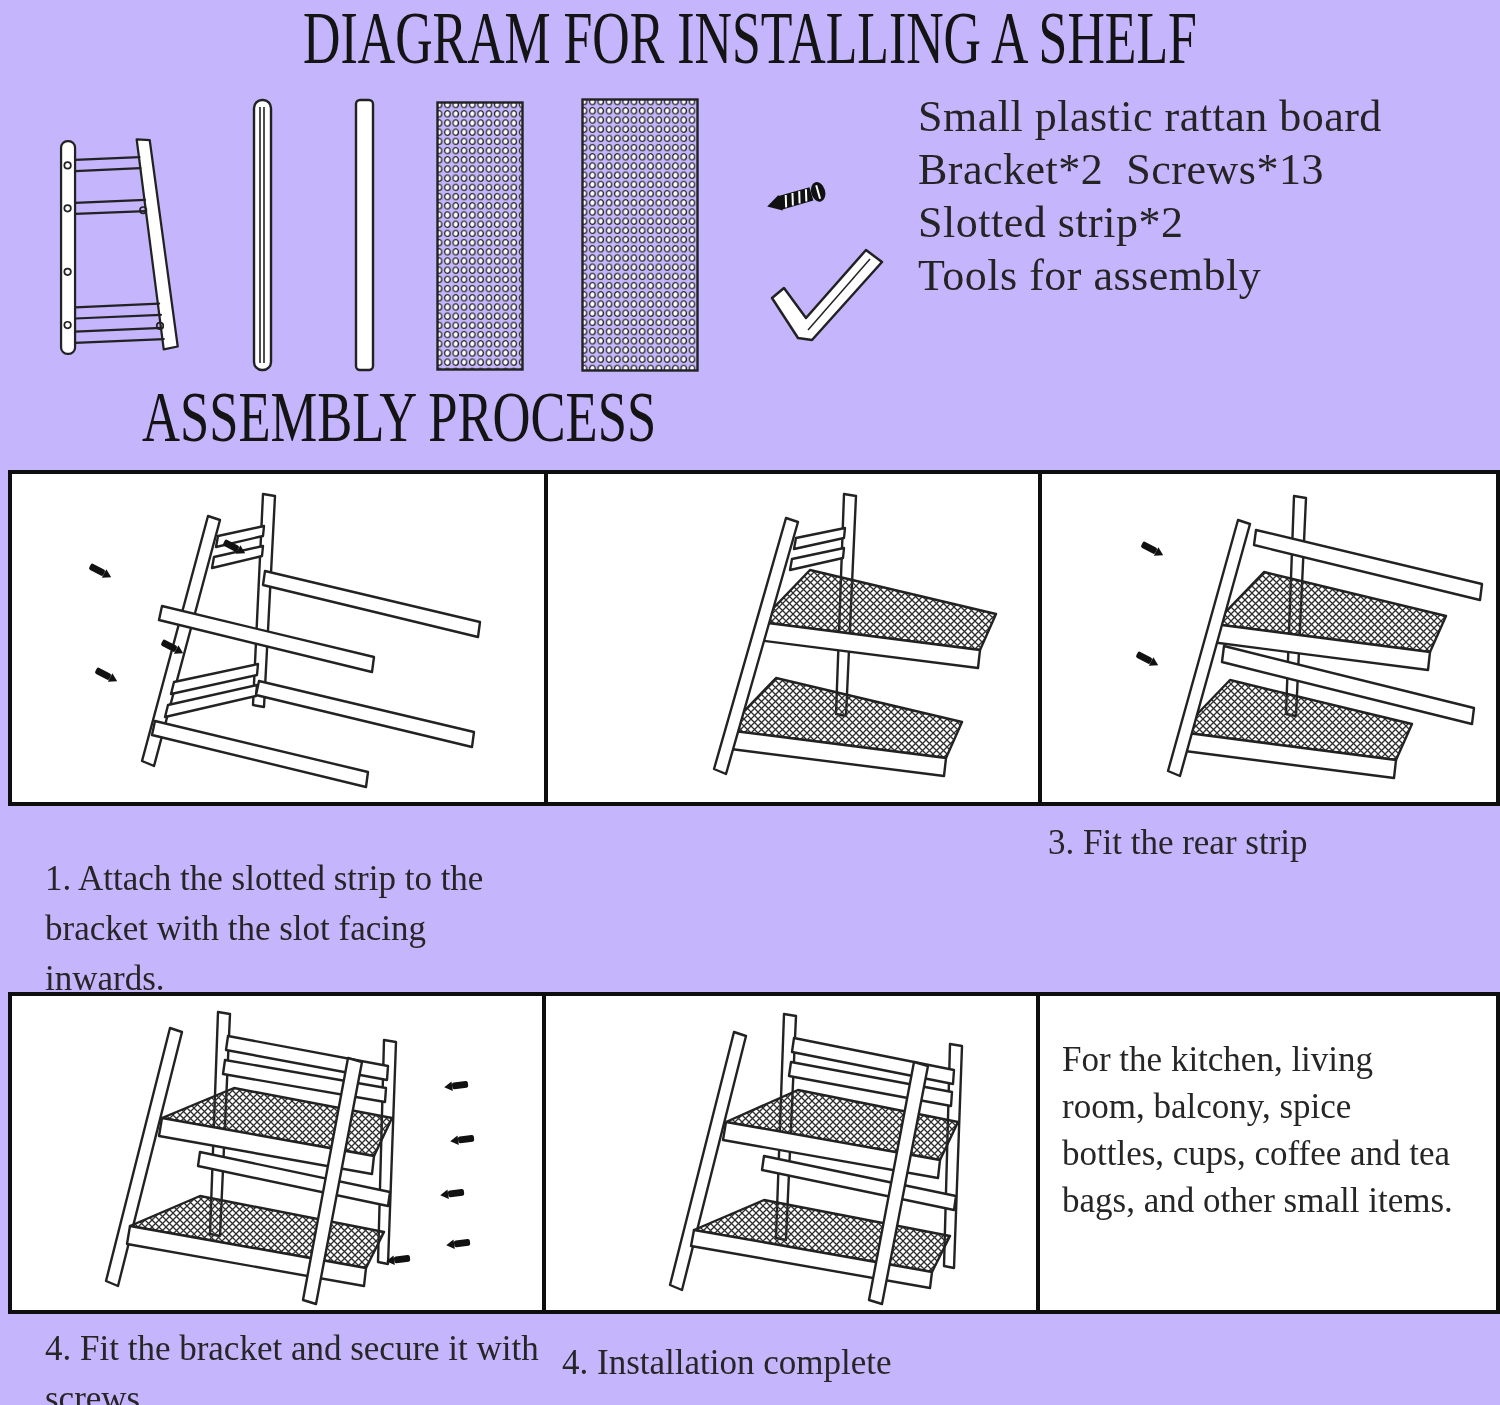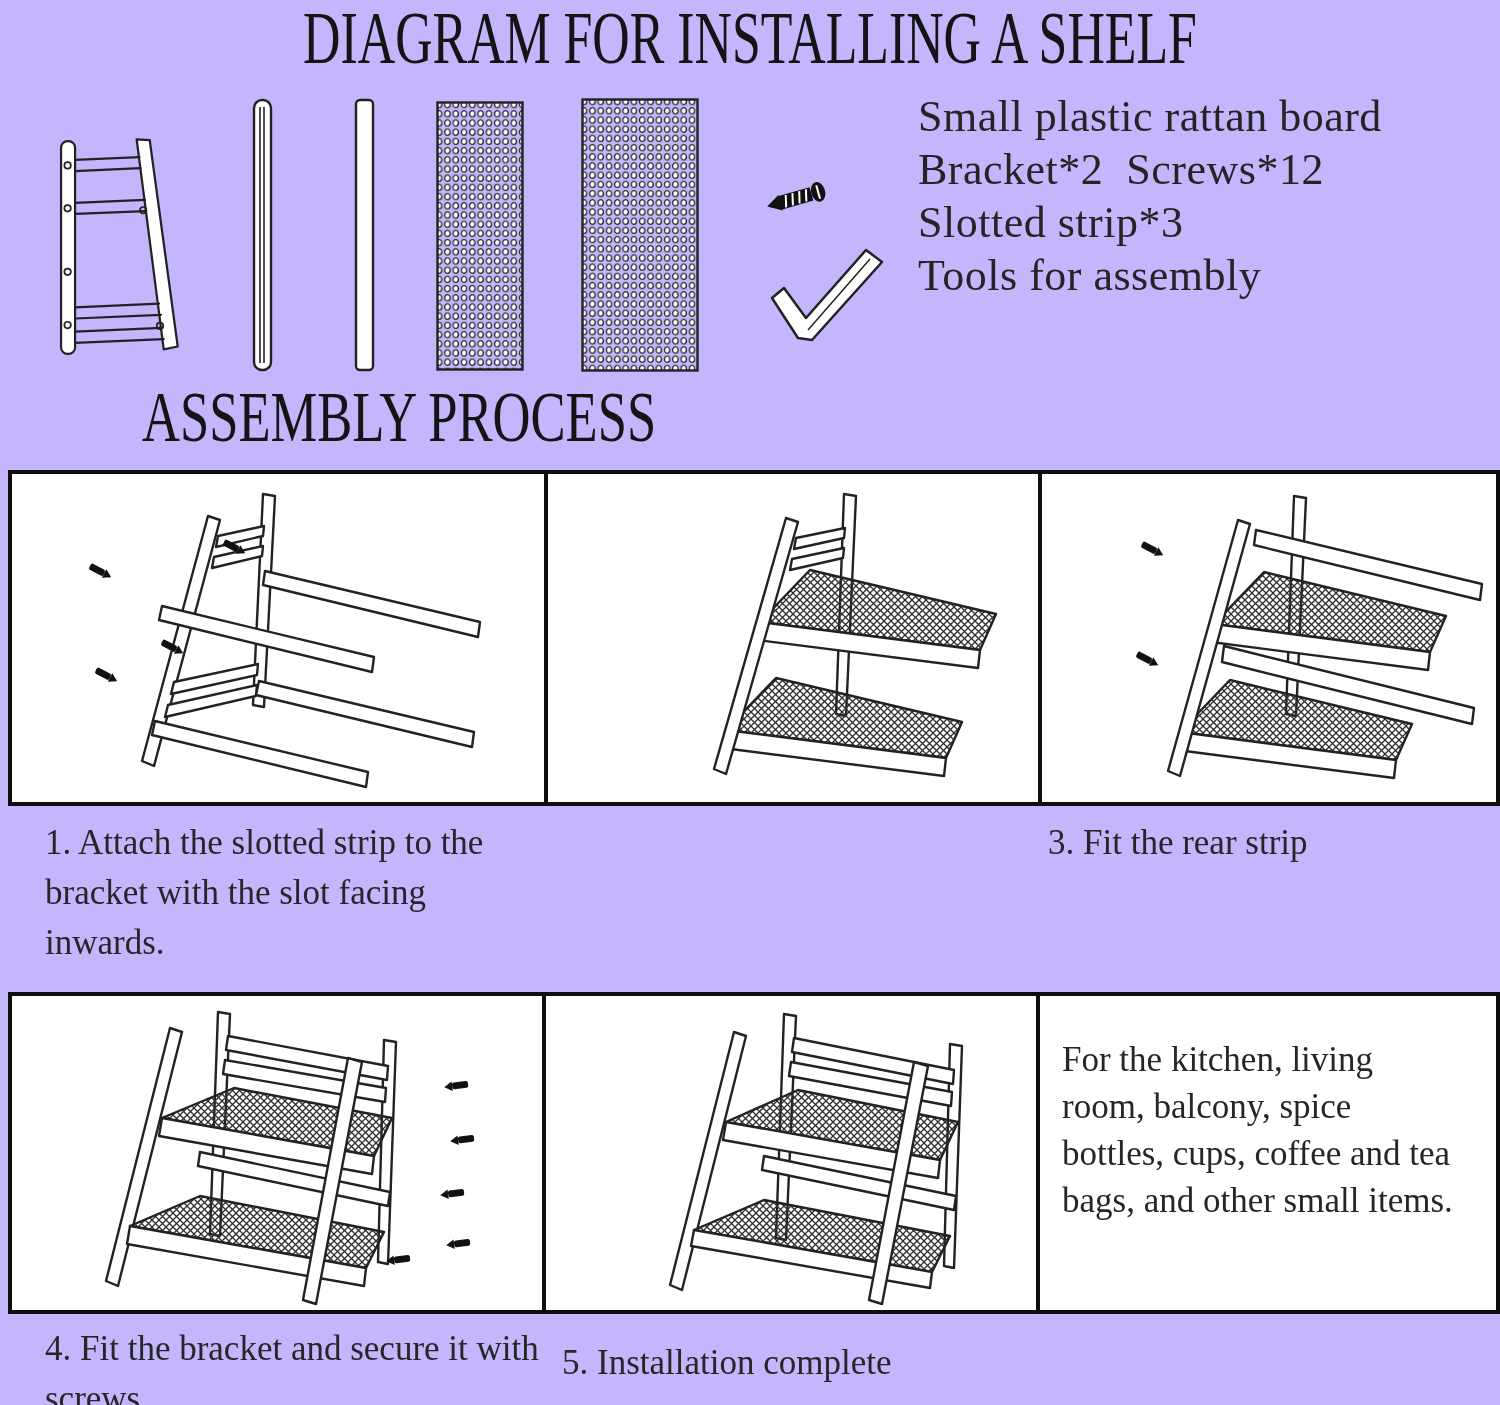--- a/index.html
+++ b/index.html
@@ -19,21 +19,21 @@
   .part{position:absolute;}
   
   .agrid{position:absolute;left:8px;display:flex;border:4px solid #0e0e0e;background:#fff;}
   .agrid .cell{height:100%;border-right:4px solid #0e0e0e;box-sizing:content-box;}
   .agrid .cell:last-child{border-right:none;}
   #grid-top{top:470px;width:1484px;height:328px;}
   #grid-bottom{top:992px;width:1484px;height:314px;}
   .cell svg{display:block;width:100%;height:100%;}
   
   .caption{position:absolute;font-size:35px;line-height:50px;color:#262626;}
-  #caption-1{left:45px;top:818px;width:495px;}
+  #caption-1{left:45px;top:854px;width:495px;}
   #caption-2{left:568px;top:818px;width:455px;}
   #caption-3{left:1048px;top:818px;width:440px;font-family:Liberation Serif, serif;}
   #caption-4{left:45px;top:1324px;width:545px;}
   #caption-5{left:562px;top:1338px;width:520px;}
   
   #usage-note{padding:40px 26px 0 22px;font-size:35px;line-height:47px;color:#262626;}
 </style>
 </head>
 <body>
 
@@ -110,22 +110,22 @@
     </svg>
 
     <svg class="part" style="left:760px;top:238px" width="130" height="108" viewBox="0 0 130 108">
       <polygon points="12,60 24,50 46,80 106,12 122,24 52,102 38,100" fill="#fff" stroke="#222" stroke-width="2.5" stroke-linejoin="round"></polygon>
       <line x1="48" y1="92" x2="110" y2="21" stroke="#222" stroke-width="1.5"></line>
     </svg>
   </div>
 
   <div id="parts-list">
     <div>Small plastic rattan board</div>
-    <div>Bracket*2  Screws*12</div>
-    <div>Slotted strip*3</div>
+    <div>Bracket*2  Screws*13</div>
+    <div>Slotted strip*2</div>
     <div>Tools for assembly</div>
   </div>
 
   <div id="assembly-heading">ASSEMBLY PROCESS</div>
 
   <div id="grid-top" class="agrid">
 
     <div class="cell" style="width:532px">
       <svg viewBox="0 0 532 328">
         <g stroke="#222" stroke-width="2.4" fill="#fff" stroke-linejoin="round" stroke-linecap="round">
@@ -284,15 +284,15 @@
         </g>
       </svg>
     </div>
 
     <div class="cell" style="width:448px">
       <div id="usage-note">For the kitchen, living room, balcony, spice bottles, cups, coffee and tea bags, and other small items.</div>
     </div>
   </div>
 
   <div id="caption-4" class="caption">4. Fit the bracket and secure it with screws.</div>
-  <div id="caption-5" class="caption">5. Installation complete</div>
+  <div id="caption-5" class="caption">4. Installation complete</div>
 
 </div>
 
 </body></html>

